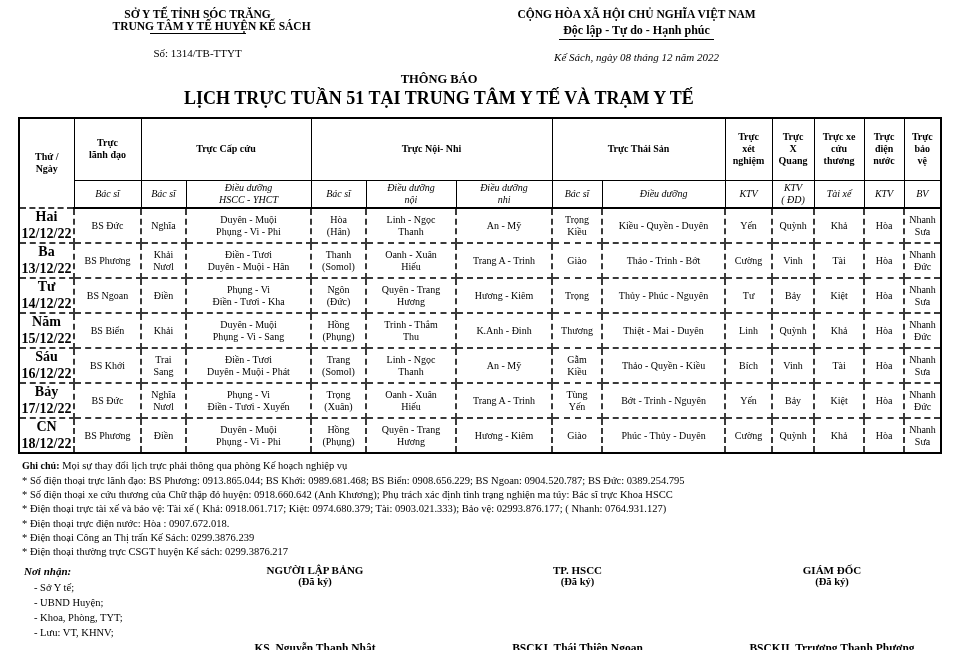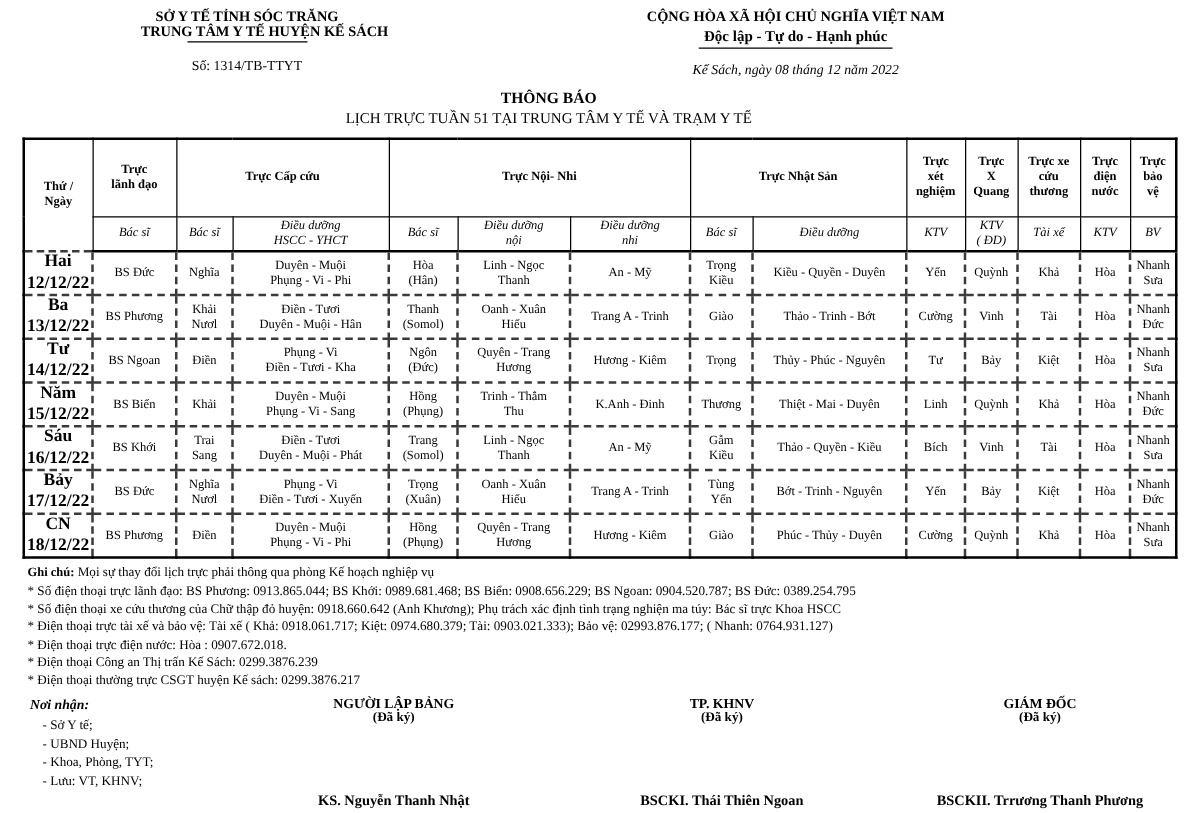--- a/index.html
+++ b/index.html
@@ -16,21 +16,21 @@
   .org2-underline { width:96px; border-bottom:1px solid #000; margin:1px auto 0; }
   .doc-number { font-size:11px; margin-top:13px; }
   .national { font-weight:bold; font-size:11.5px; }
   .motto { font-weight:bold; font-size:12px; display:inline-block;
            border-bottom:1px solid #000; padding:0 4px 1px; margin-top:1px; }
   .place-date { font-style:italic; font-size:11px; margin-top:11px; }
 
   
   .title-block { text-align:center; margin-top:9px; }
   .title1 { font-weight:bold; font-size:12.5px; }
-  .title2 { font-weight:normal; font-size:12px; margin-top:1px; }
+  .title2 { font-weight:bold; font-size:18px; margin-top:1px; }
 
   
   table.schedule { border-collapse:collapse; table-layout:fixed;
                    margin:8px 0 0 18px; width:922px;
                    border:2px solid #000; }
   .schedule th { border:1px solid #000; font-size:10px; text-align:center;
                  vertical-align:middle; white-space:pre-line; line-height:1.2;
                  font-weight:bold; padding:1px; }
   .schedule tr.grp th { height:62px; }
   .schedule tr.sub th { height:28px; font-weight:normal; font-style:italic;
@@ -101,21 +101,21 @@
         <col style="width:37px">
     </colgroup>
     <thead>
       <tr class="grp">
         <th rowspan="2" class="corner">Thứ /
 Ngày</th>
         <th>Trực
 lãnh đạo</th>
         <th colspan="2">Trực Cấp cứu</th>
         <th colspan="3">Trực Nội- Nhi</th>
-        <th colspan="2">Trực Nhật Sản</th>
+        <th colspan="2">Trực Thái Sản</th>
         <th>Trực
 xét
 nghiệm</th>
         <th>Trực
 X
 Quang</th>
         <th>Trực xe
 cứu
 thương</th>
         <th>Trực
@@ -323,21 +323,21 @@
           <div class="item">- Khoa, Phòng, TYT;</div>
           <div class="item">- Lưu: VT, KHNV;</div>
         </div>
     </div>
     <div class="sig sig1">
       <div class="sig-title">NGƯỜI LẬP BẢNG</div>
       <div class="sig-signed">(Đã ký)</div>
       <div class="sig-name">KS. Nguyễn Thanh Nhật</div>
     </div>
     <div class="sig sig2">
-      <div class="sig-title">TP. KHNV</div>
+      <div class="sig-title">TP. HSCC</div>
       <div class="sig-signed">(Đã ký)</div>
       <div class="sig-name">BSCKI. Thái Thiên Ngoan</div>
     </div>
     <div class="sig sig3">
       <div class="sig-title">GIÁM ĐỐC</div>
       <div class="sig-signed">(Đã ký)</div>
       <div class="sig-name">BSCKII. Trrương Thanh Phương</div>
     </div>
   </div>
 

